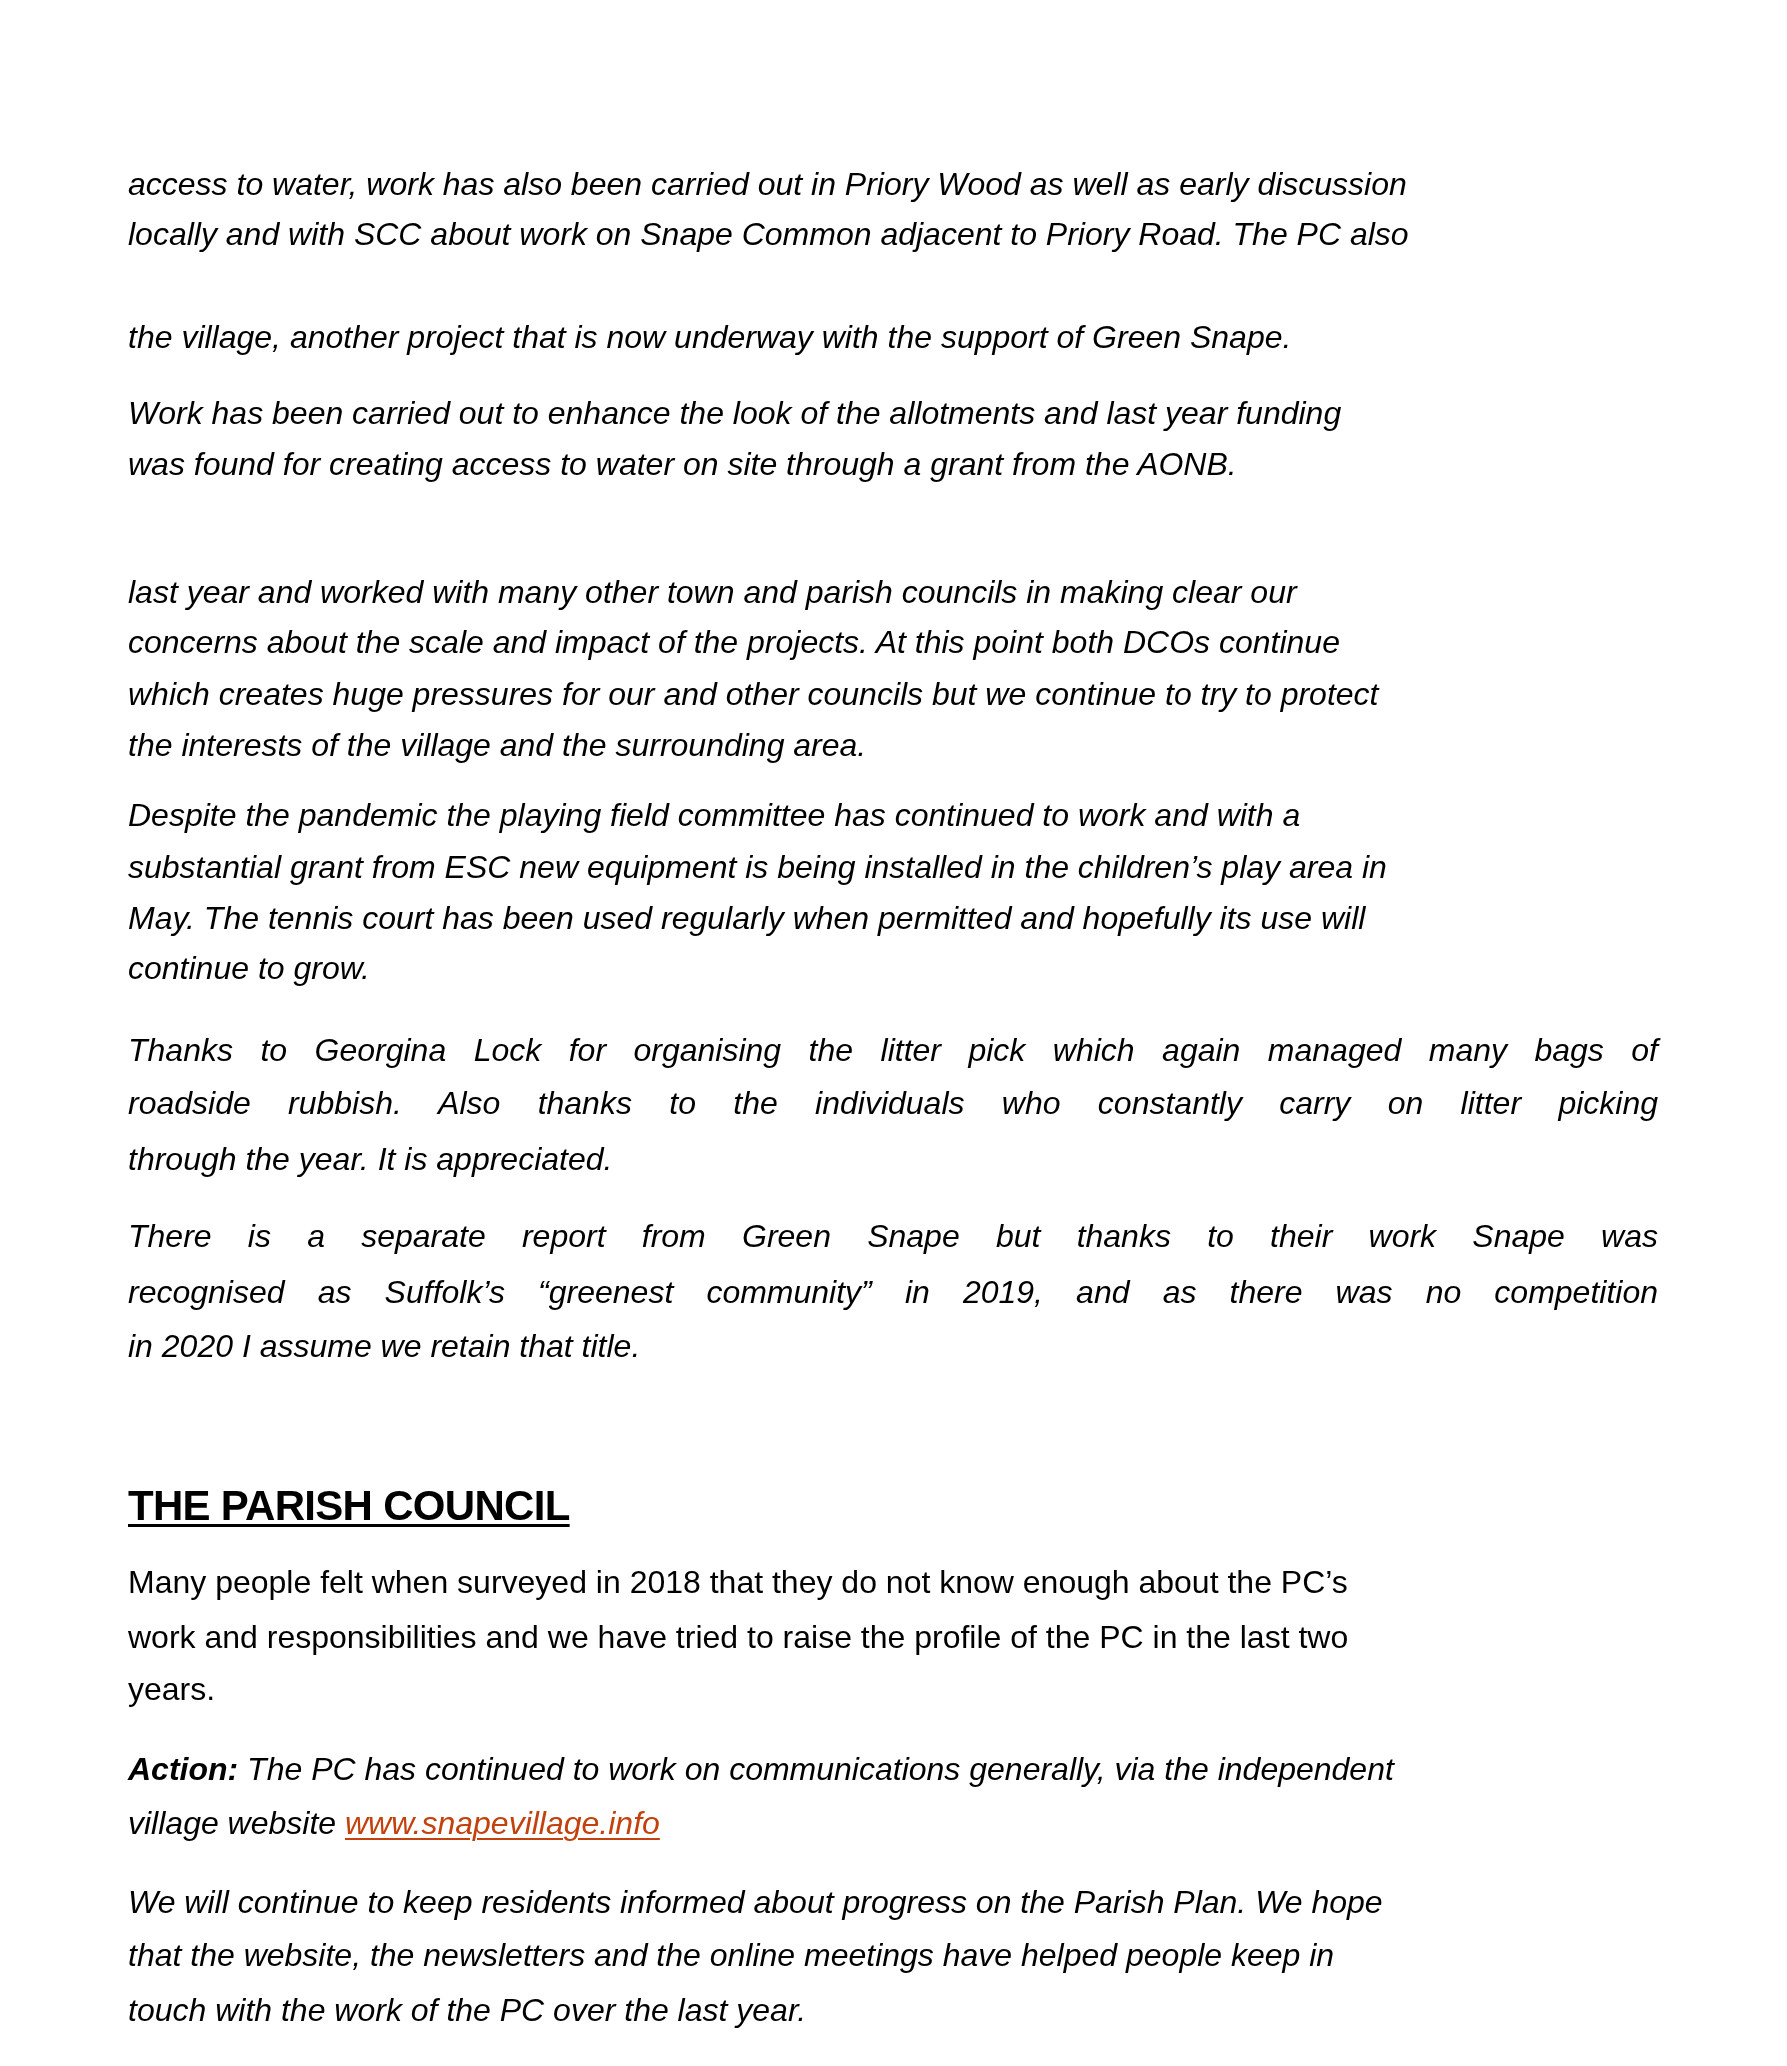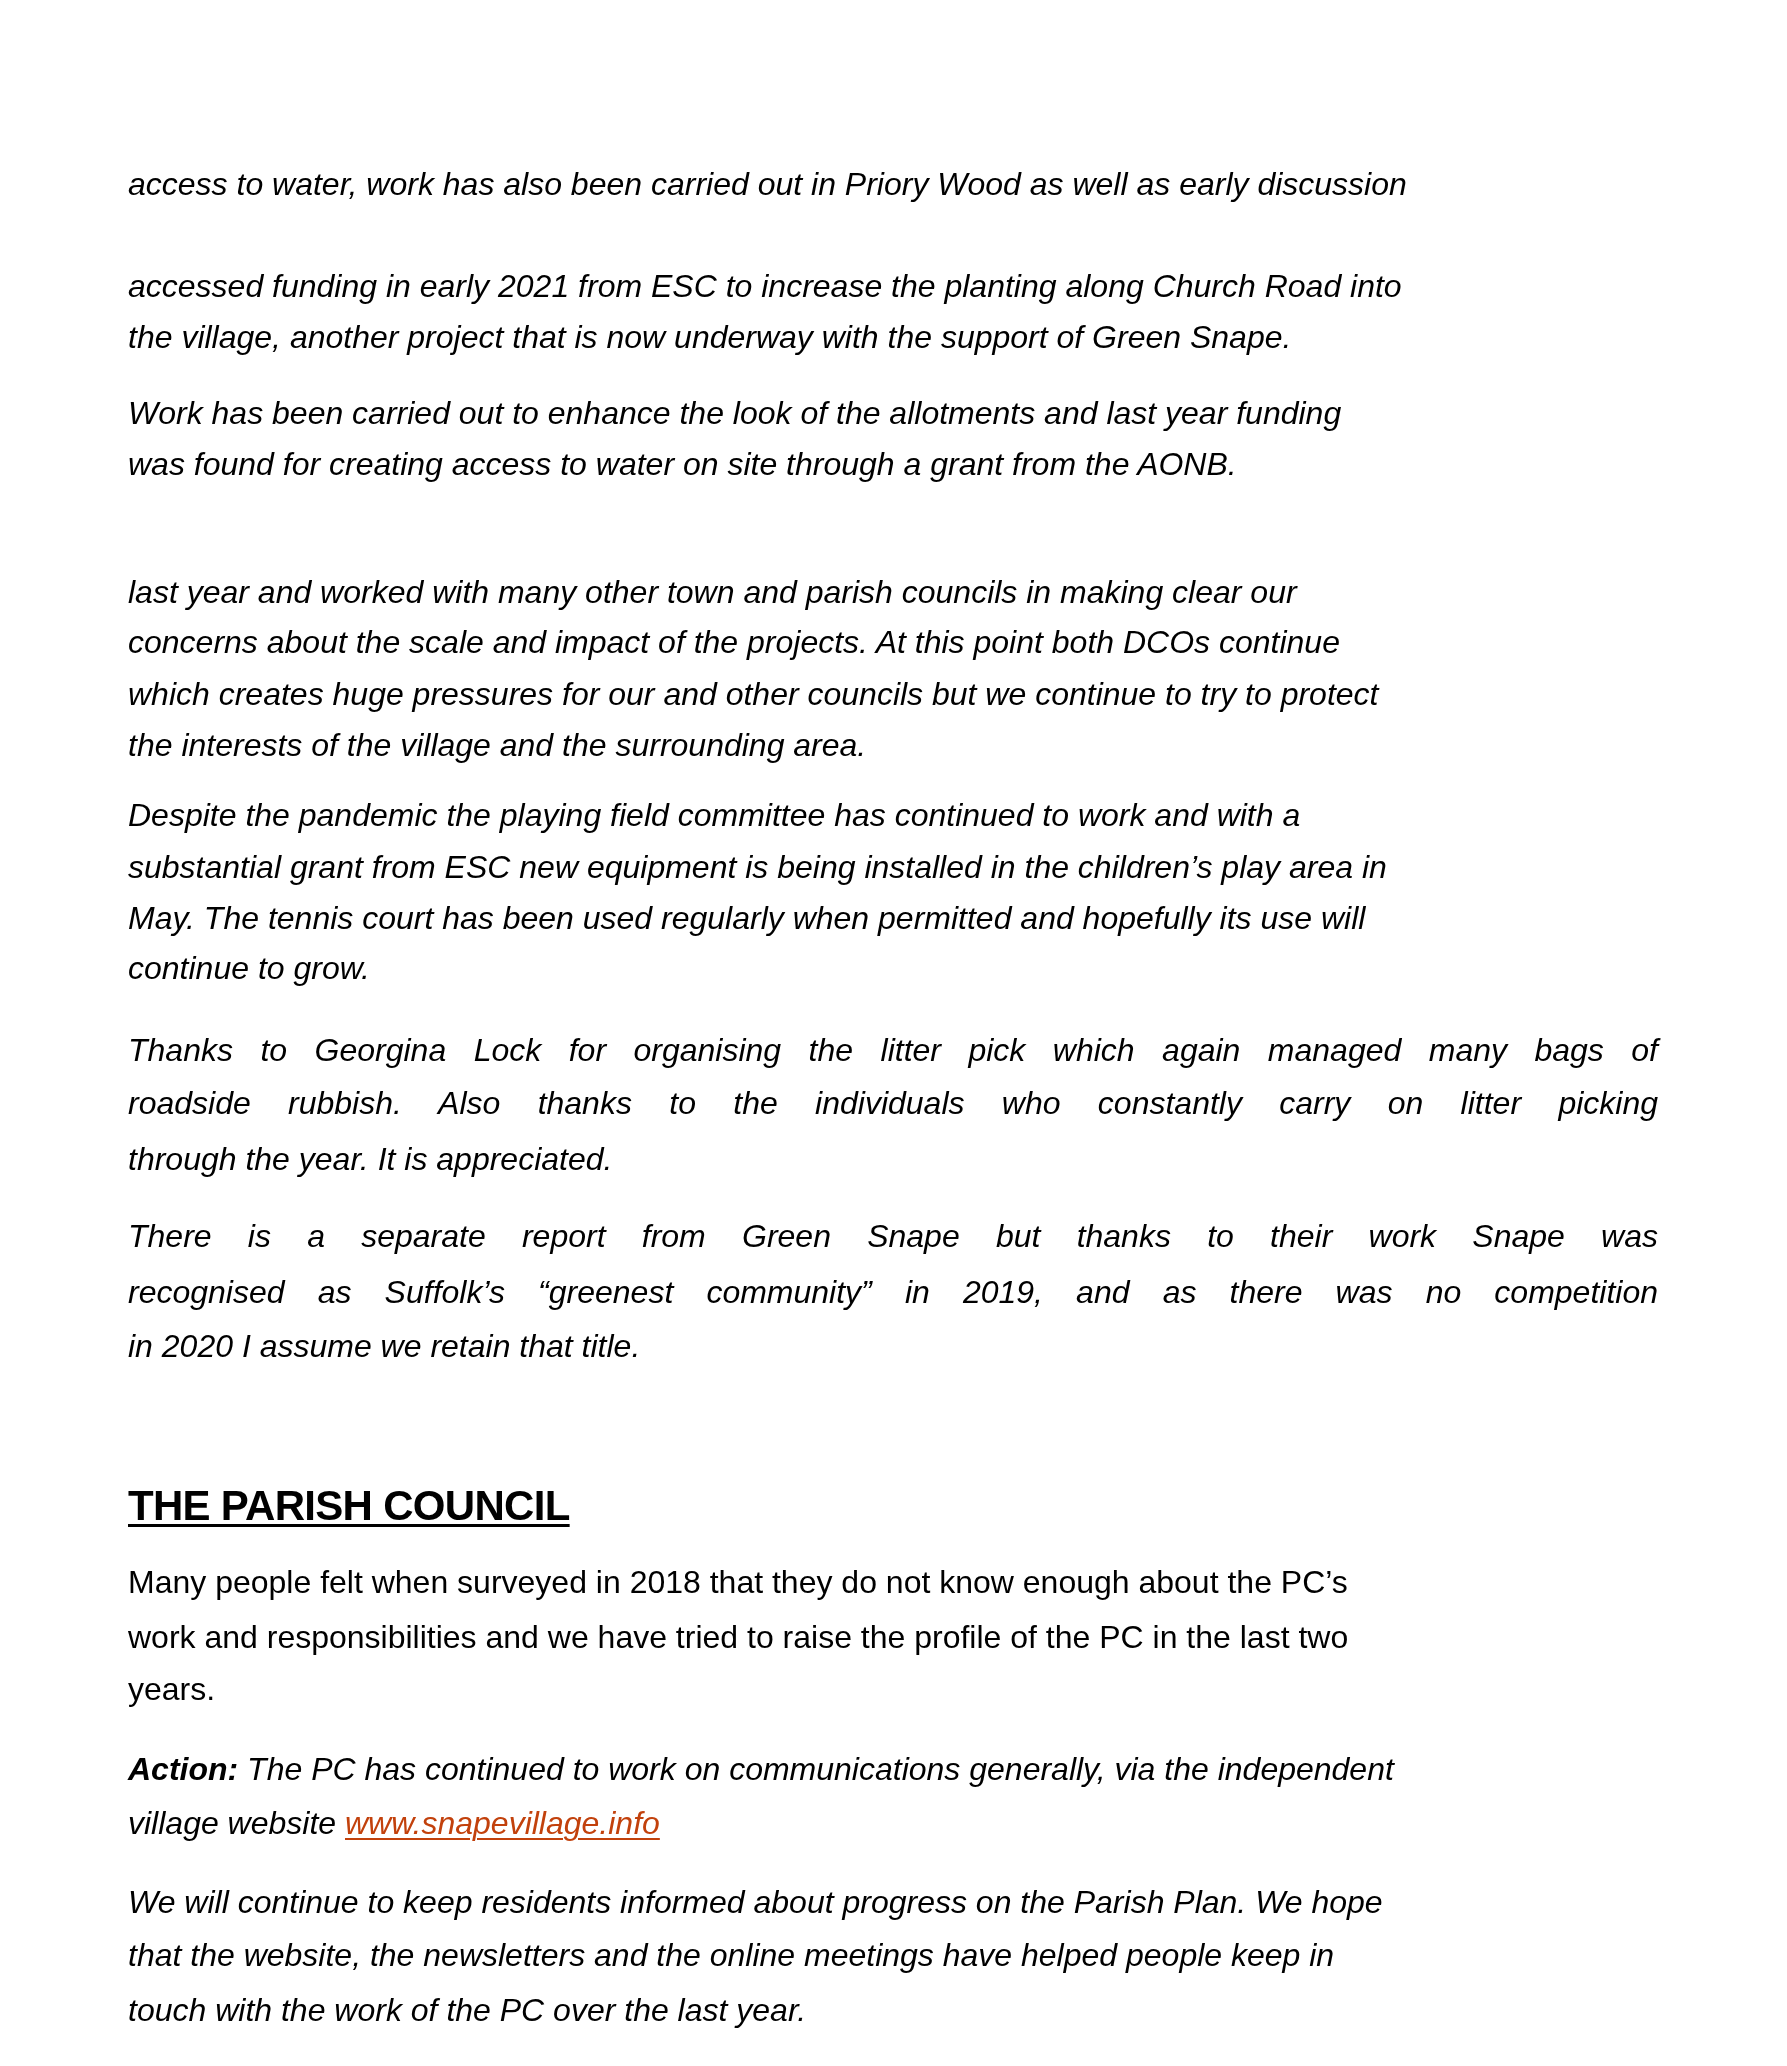--- a/index.html
+++ b/index.html
@@ -20,21 +20,21 @@
   }
   .bold-label { font-weight: bold; font-style: italic; }
   .link { color: #c2410c; text-decoration: underline; text-decoration-thickness: 2.2px; text-underline-offset: 4.3px; cursor: pointer; }
 </style>
 </head>
 <body>
 
 <div class="page">
 
   <div class="line it" style="top:163px">access to water, work has also been carried out in Priory Wood as well as early discussion</div>
-  <div class="line it" style="top:265px">accessed funding in early 2021 from ESC to increase the planting along Church Road into</div>
+  <div class="line it" style="top:213px">locally and with SCC about work on Snape Common adjacent to Priory Road.  The PC also</div>
   <div class="line it" style="top:316px">the village, another project that is now underway with the support of Green Snape.</div>
 
   <div class="line it" style="top:392px">Work  has been carried out to enhance the look of the allotments and last year funding</div>
   <div class="line it" style="top:443px">was found for creating access to water on site through a grant from the AONB.</div>
 
   <div class="line it" style="top:571px">last year and worked with many other town and parish councils in making clear our</div>
   <div class="line it" style="top:621px">concerns about the scale and impact of the projects.  At this point both DCOs continue</div>
   <div class="line it" style="top:673px">which creates huge pressures for our and other councils but we continue to try to protect</div>
   <div class="line it" style="top:724px">the interests of the village and the surrounding area.</div>
 

